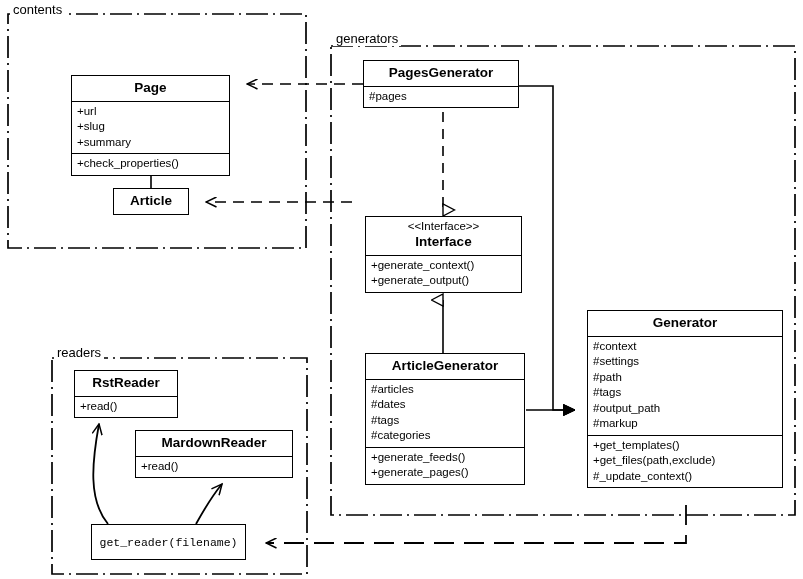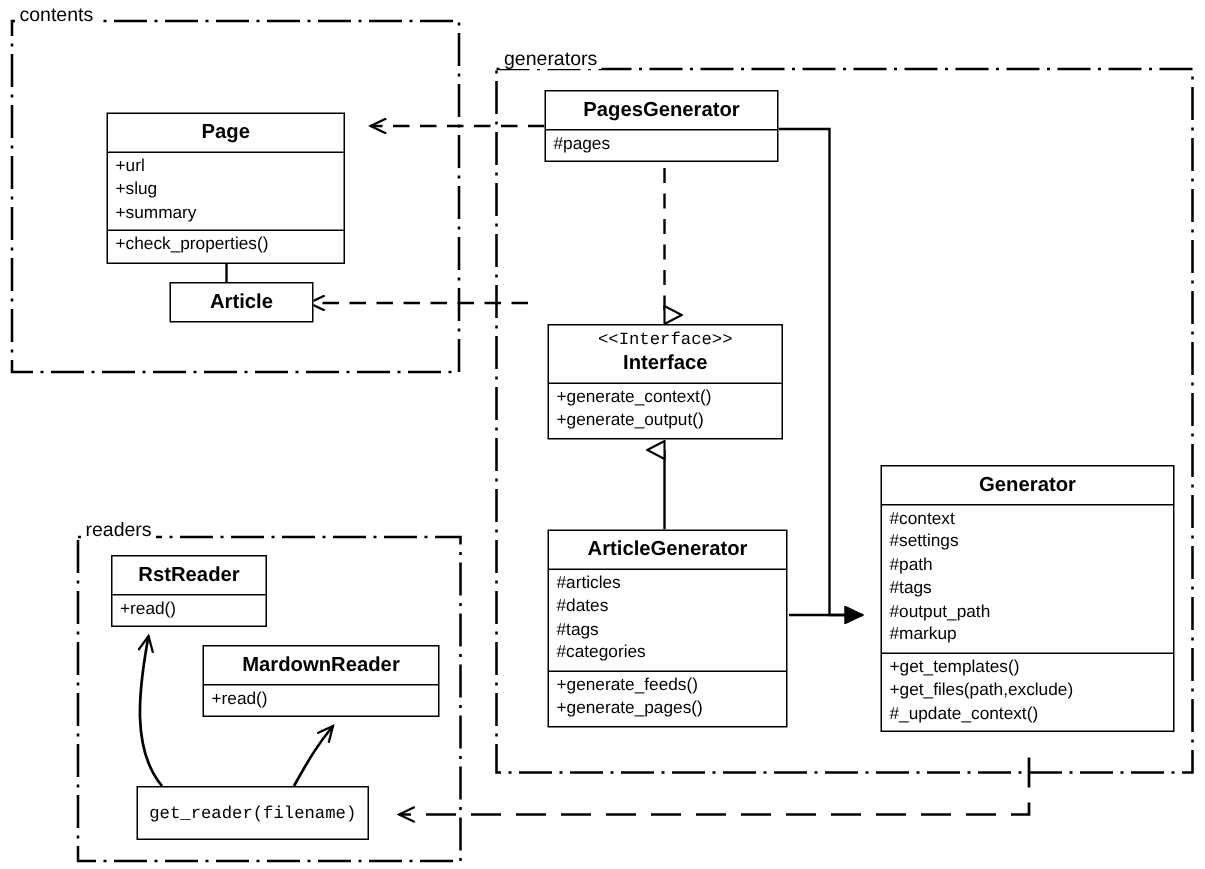--- a/index.html
+++ b/index.html
@@ -48,21 +48,21 @@
     text-align: center;
     font-weight: bold;
     font-size: 13.5px;
     padding: 4px 6px 5px 6px;
     line-height: 1.15;
   }
   .cls .stereo {
     text-align: center;
     font-size: 11.5px;
     font-weight: normal;
-    font-family: Liberation Mono, monospace;
+    font-family: Liberation Sans, sans-serif;
     padding: 3px 6px 0 6px;
     line-height: 1.15;
   }
   .cls .sep {
     border-top: 1.6px solid #000;
   }
   .cls .members {
     font-family: Liberation Sans, sans-serif;
     font-size: 11.5px;
     line-height: 15.5px;
@@ -142,21 +142,21 @@
     <div class="sep members">
       <div>+url</div>
       <div>+slug</div>
       <div>+summary</div>
     </div>
     <div class="sep members">
       <div>+check_properties()</div>
     </div>
   </div>
 
-  <div class="cls" style="left:113px; top:188px; width:96px;">
+  <div class="cls" style="left:113px; top:188px; width:76px;">
     <div class="name">Article</div>
   </div>
 
   <div class="cls" style="left:363px; top:60px; width:156px;">
     <div class="name">PagesGenerator</div>
     <div class="sep members">
       <div>#pages</div>
     </div>
   </div>
 

